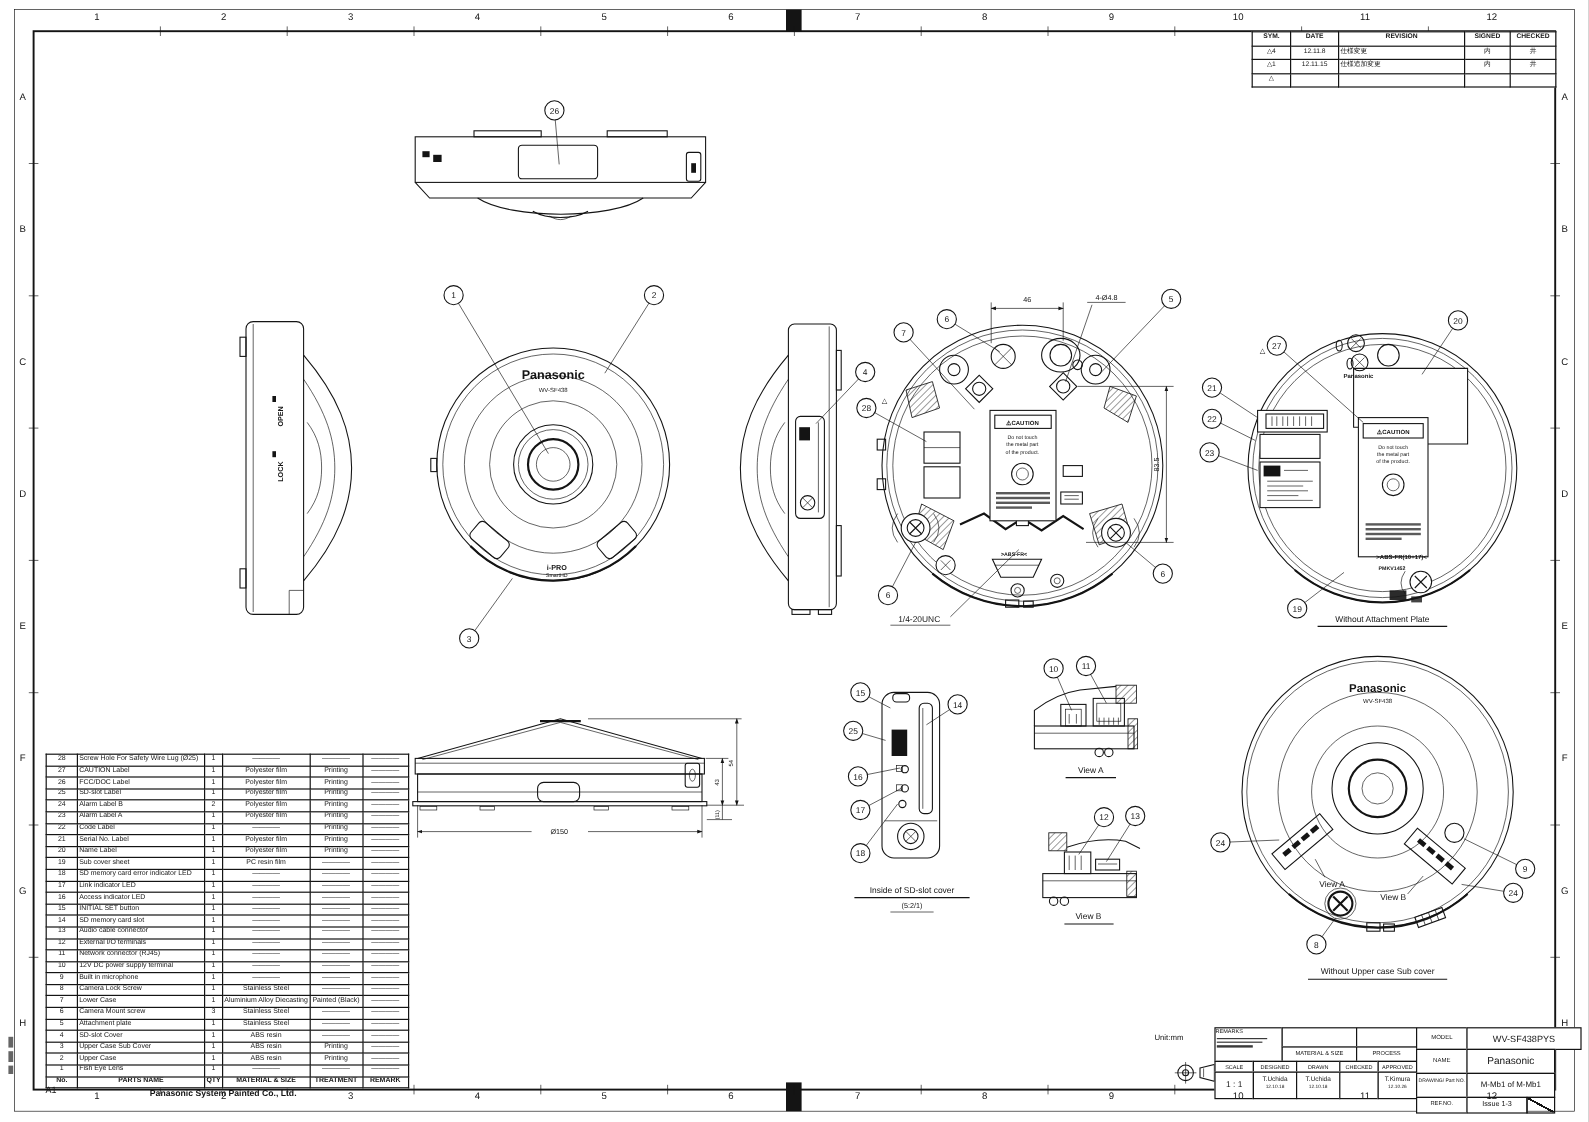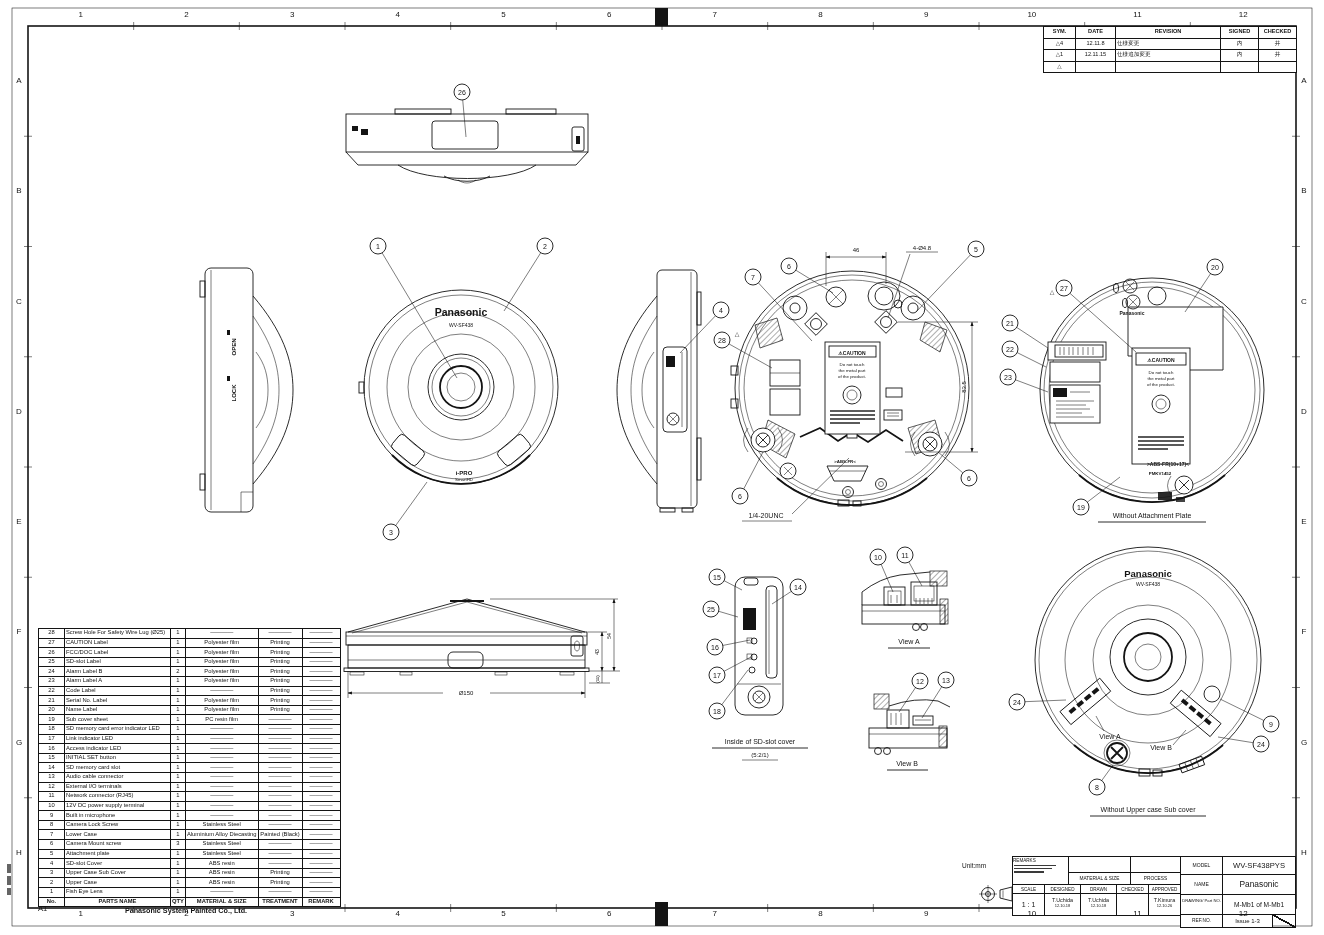--- a/index.html
+++ b/index.html
@@ -936,21 +936,21 @@
     <span style="font-size:5.4px;display:block;margin-top:3px;">T.Uchida</span>
     <span style="font-size:4px;display:block;">12.10.18</span>
   </div>
   <div class="tb-cell tb-lab" style="left:1116px;top:893px;width:33px;height:23px;"></div>
   <div class="tb-cell tb-lab" style="left:1148px;top:893px;width:33px;height:23px;">
     <span style="font-size:5.4px;display:block;margin-top:3px;">T.Kimura</span>
     <span style="font-size:4px;display:block;">12.10.26</span>
   </div>
 
   <div class="tb-cell tb-lab" style="left:1180px;top:856px;width:43px;height:19px;line-height:17px;font-size:5px;">MODEL</div>
-  <div class="tb-cell tb-lab" style="left:1222px;top:856px;width:74px;height:19px;line-height:17px;font-size:7.6px;">WV-SF438PYS</div>
+  <div class="tb-cell tb-lab" style="left:1222px;top:856px;width:96px;height:19px;line-height:17px;font-size:7.6px;">WV-SF438PYS</div>
   <div class="tb-cell tb-lab" style="left:1180px;top:874px;width:43px;height:21px;line-height:19px;font-size:5px;">NAME</div>
   <div class="tb-cell tb-lab" style="left:1222px;top:874px;width:74px;height:21px;line-height:19px;font-size:8.4px;">Panasonic</div>
   <div class="tb-cell tb-lab" style="left:1180px;top:894px;width:43px;height:21px;line-height:9px;font-size:4.2px;padding-top:1px;">DRAWING/ Part NO.</div>
   <div class="tb-cell tb-lab" style="left:1222px;top:894px;width:74px;height:21px;line-height:19px;font-size:6.6px;">M-Mb1 of M-Mb1</div>
   <div class="tb-cell tb-lab" style="left:1180px;top:914px;width:43px;height:14px;line-height:12px;font-size:4.8px;">REF.NO.</div>
   <div class="tb-cell tb-lab" style="left:1222px;top:914px;width:51px;height:14px;line-height:12px;font-size:6px;">Issue 1-3</div>
   <div class="tb-cell slash" style="left:1272px;top:914px;width:24px;height:14px;"></div>
 </div>
 
 <div class="freetext" style="left:96px;top:906px;width:180px;text-align:center;font-size:7.2px;font-weight:bold;">Panasonic System Painted Co., Ltd.</div>

